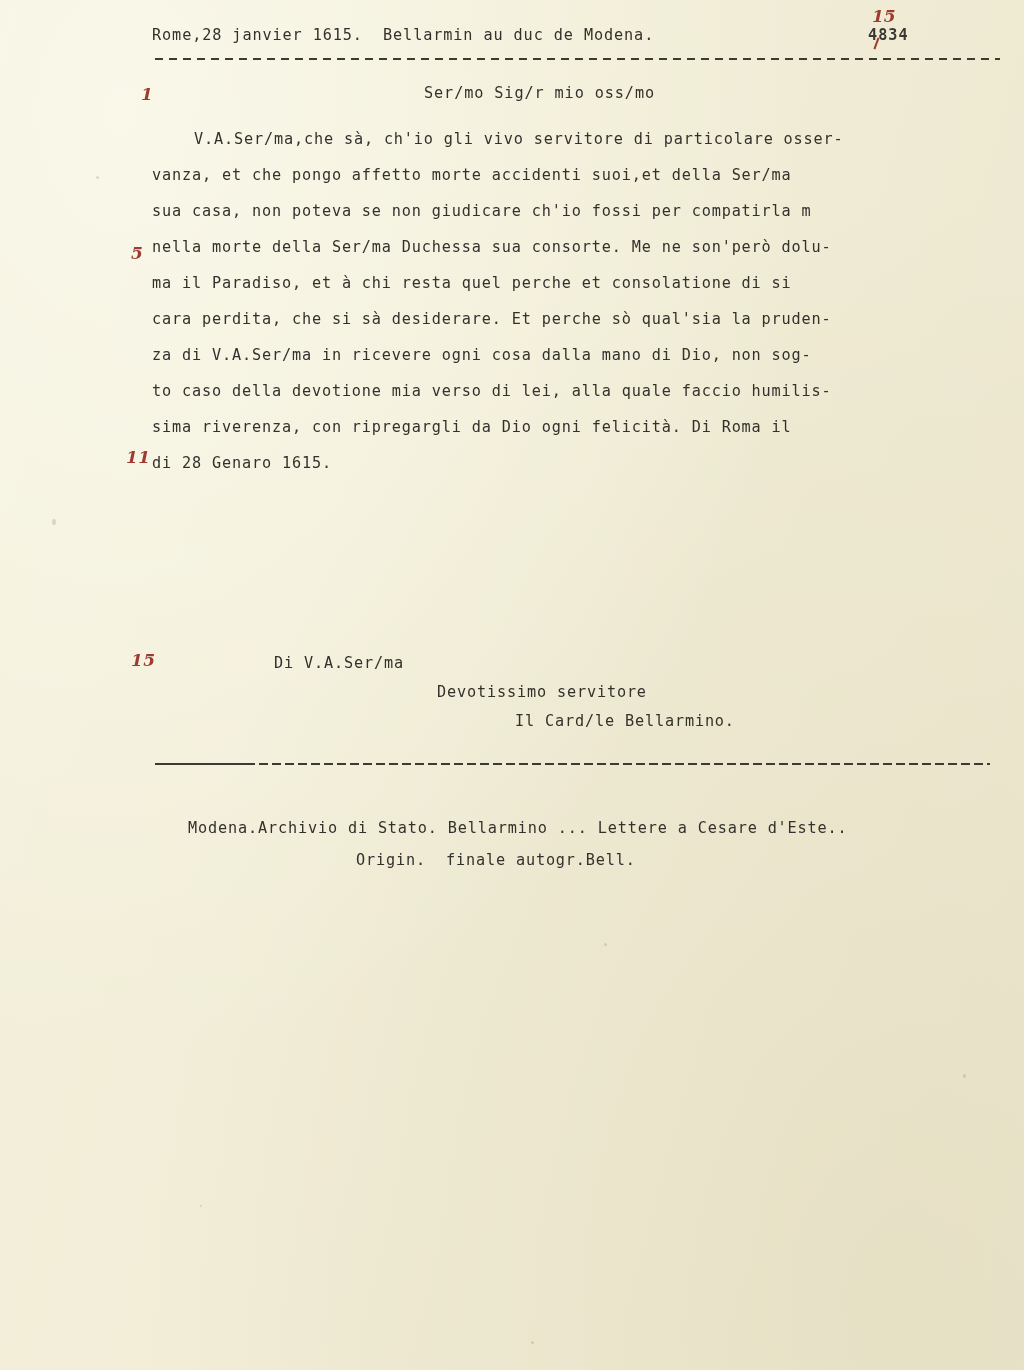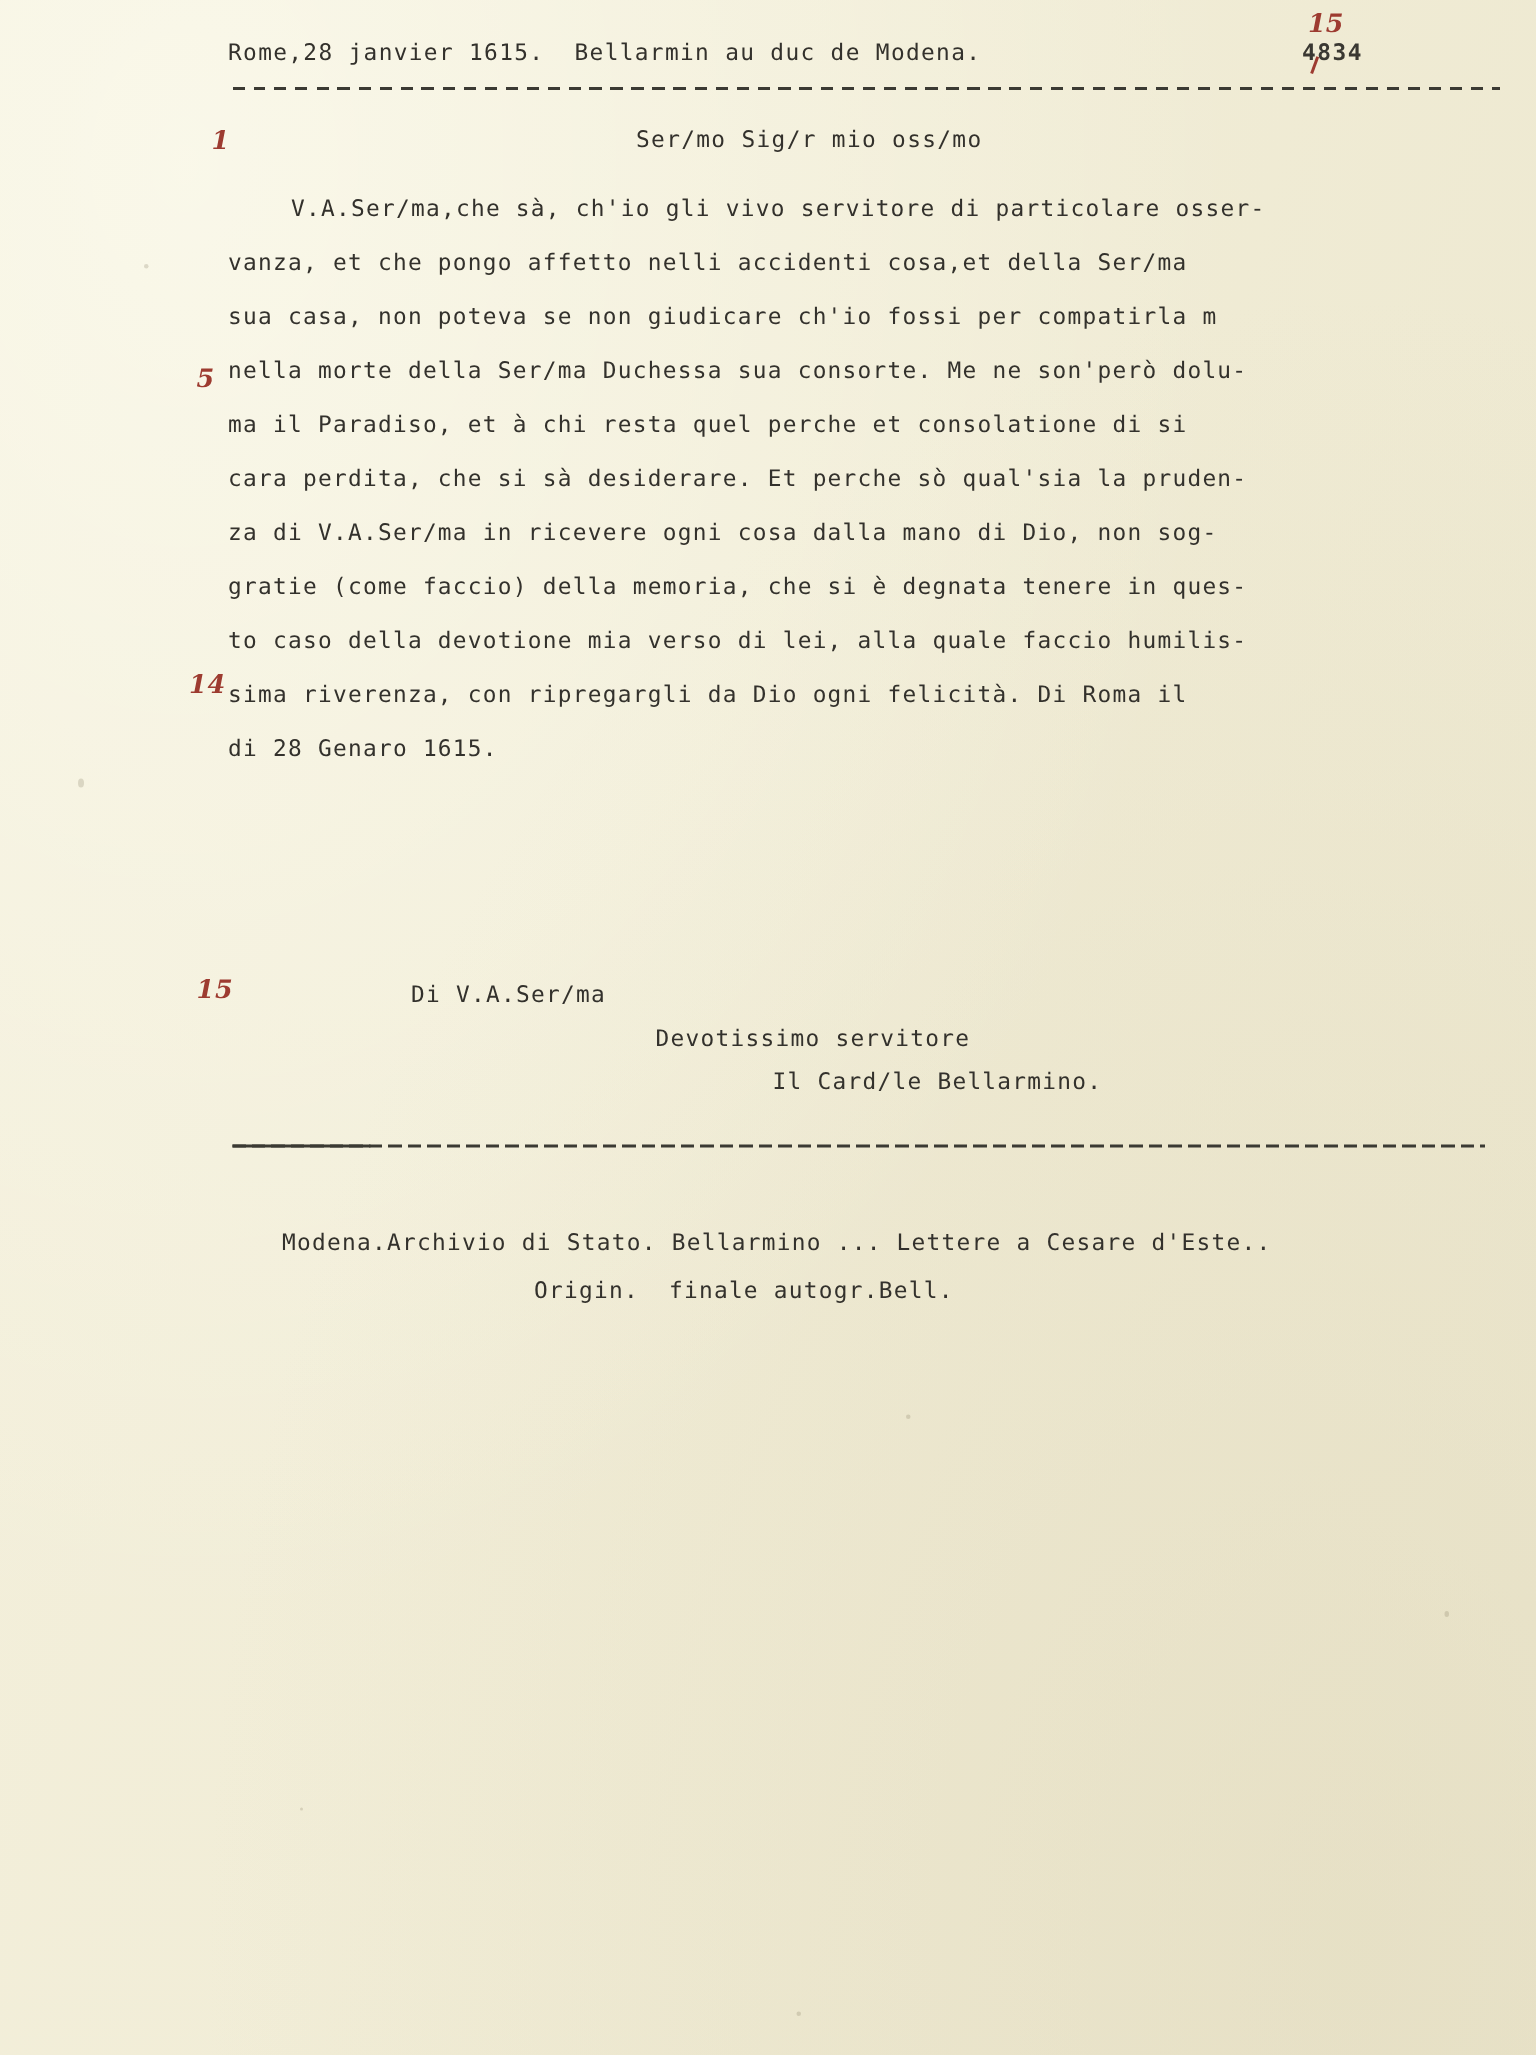--- a/index.html
+++ b/index.html
@@ -199,34 +199,33 @@
   <div class="typed header-line">Rome,28 janvier 1615.  Bellarmin au duc de Modena.</div>
 
   <div class="ref-number">4834</div>
   <div class="ref-hand">15</div>
   <div class="ref-strike"></div>
 
   <div class="dash-rule"></div>
 
   <div class="ln ln-1">1</div>
   <div class="ln ln-5">5</div>
-  <div class="ln ln-10">14</div>
+  <div class="ln ln-10">11</div>
   <div class="ln ln-15">15</div>
 
   <div class="typed salutation">Ser/mo Sig/r mio oss/mo</div>
 
   <div class="body-block">
     <div class="typed body-line indent-1">V.A.Ser/ma,che sà, ch'io gli vivo servitore di particolare osser-</div>
-    <div class="typed body-line">vanza, et che pongo affetto nelli accidenti cosa,et della Ser/ma</div>
+    <div class="typed body-line">vanza, et che pongo affetto morte accidenti suoi,et della Ser/ma</div>
     <div class="typed body-line">sua casa, non poteva se non giudicare ch'io fossi per compatirla m</div>
     <div class="typed body-line">nella morte della Ser/ma Duchessa sua consorte. Me ne son'però dolu-</div>
     <div class="typed body-line">ma il Paradiso, et à chi resta quel perche et consolatione di si</div>
     <div class="typed body-line">cara perdita, che si sà desiderare. Et perche sò qual'sia la pruden-</div>
     <div class="typed body-line">za di V.A.Ser/ma in ricevere ogni cosa dalla mano di Dio, non sog-</div>
-    <div class="typed body-line">gratie (come faccio) della memoria, che si è degnata tenere in ques-</div>
     <div class="typed body-line">to caso della devotione mia verso di lei, alla quale faccio humilis-</div>
     <div class="typed body-line">sima riverenza, con ripregargli da Dio ogni felicità. Di Roma il</div>
     <div class="typed body-line">di 28 Genaro 1615.</div>
   </div>
 
   <div class="closing-block">
     <div class="typed closing-line cl-indent-a">Di V.A.Ser/ma</div>
     <div class="typed closing-line cl-indent-b">Devotissimo servitore</div>
     <div class="typed closing-line cl-indent-c">Il Card/le Bellarmino.</div>
   </div>

